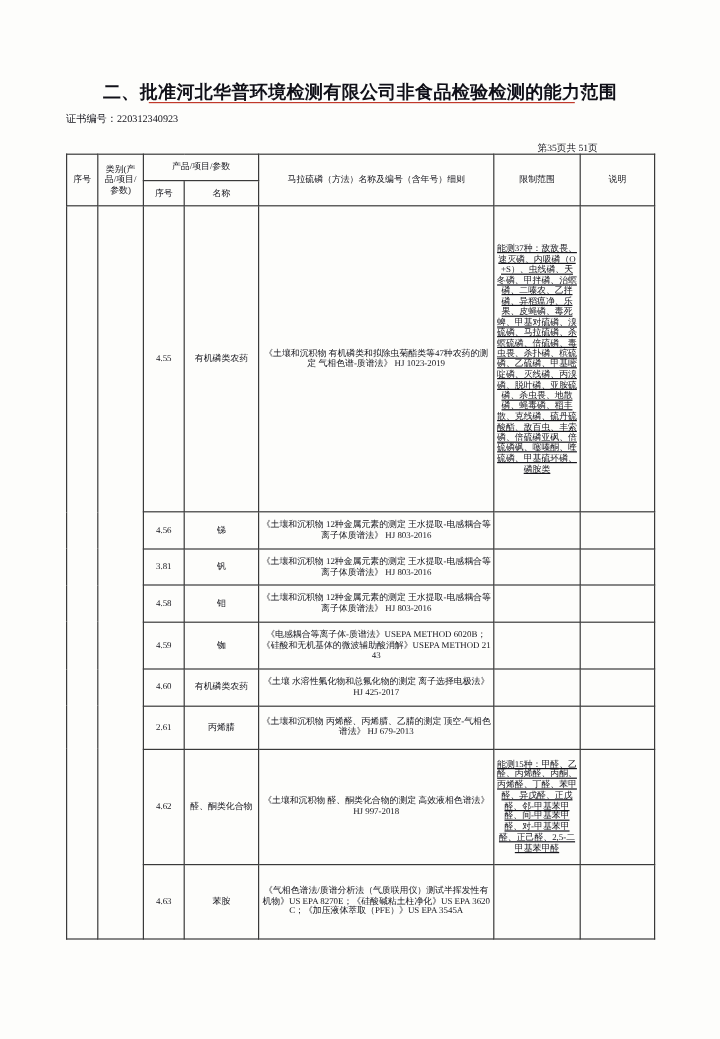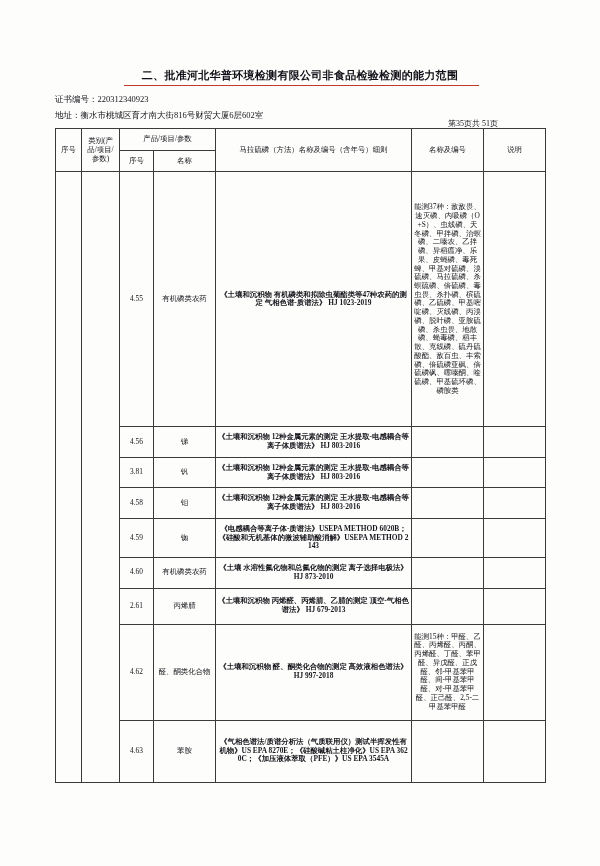--- a/index.html
+++ b/index.html
@@ -20,21 +20,21 @@
     left: 0; top: 0;
     width: 600px;
     height: 866px;
     background: #fdfdfb;
   }
   .doc-title {
     position: absolute;
     left: 0; right: 0;
     top: 68px;
     text-align: center;
-    font-size: 11px;
+    font-size: 15px;
     font-weight: bold;
     letter-spacing: 0.3px;
     color: #101018;
   }
   .title-underline {
     position: absolute;
     left: 124px;
     top: 85px;
     width: 355px;
     height: 1px;
@@ -79,28 +79,28 @@
   .col-name { width: 62px; }
   .col-std { width: 196px; }
   .col-range { width: 72px; }
   .col-note { width: 62px; }
 
   .std-cell {
     text-align: center;
     font-size: 7.2px;
     line-height: 1.25;
     padding: 3px 3px;
-    font-weight: bold;
   }
   .range-cell {
     text-align: left;
     font-size: 6.6px;
     line-height: 1.22;
     padding: 3px 2px;
     word-break: break-all;
+    text-decoration: underline;
   }
   .tall-1 { height: 255px; }
   .row-h-md { height: 30px; }
   .row-h-lg { height: 36px; }
   .row-h-xl { height: 96px; }
   .row-h-xxl { height: 62px; }
 
   .vert-cat {
     font-size: 8px;
     line-height: 1.1;
@@ -134,40 +134,39 @@
 </head>
 <body>
 
 <div class="page">
   <div class="page-border"></div>
 
   <div class="doc-title">二、批准河北华普环境检测有限公司非食品检验检测的能力范围</div>
   <div class="title-underline"></div>
 
   <div class="meta-line meta-cert">证书编号：220312340923</div>
-  <div class="meta-line meta-addr">地址：衡水市桃城区育才南大街816号财贸大厦6层602室</div>
   <div class="meta-line meta-page">第35页共 51页</div>
 
   <table class="main">
     <colgroup>
       <col class="col-seq">
         <col class="col-cat">
         <col class="col-no">
         <col class="col-name">
       <col class="col-std">
         <col class="col-range">
         <col class="col-note">
     </colgroup>
     <tbody>
       <tr class="hdr">
         <td rowspan="2">序号</td>
         <td rowspan="2">类别(产品/项目/参数)</td>
         <td colspan="2">产品/项目/参数</td>
         <td rowspan="2">马拉硫磷（方法）名称及编号（含年号）细则</td>
-        <td rowspan="2">名称及编号</td>
+        <td rowspan="2">限制范围</td>
         <td rowspan="2">说明</td>
       </tr>
       <tr class="hdr">
         <td>序号</td>
         <td>名称</td>
       </tr>
 
       <tr class="tall-1">
         <td rowspan="9" class="vert-seq"></td>
         <td rowspan="9" class="vert-cat"></td>
@@ -206,21 +205,21 @@
         <td>4.59</td>
         <td>铷</td>
         <td class="std-cell">《电感耦合等离子体-质谱法》USEPA METHOD 6020B；《硅酸和无机基体的微波辅助酸消解》USEPA METHOD 2143</td>
         <td class="range-cell"></td>
         <td></td>
       </tr>
 
       <tr class="row-h-md">
         <td>4.60</td>
         <td>有机磷类农药</td>
-        <td class="std-cell">《土壤 水溶性氟化物和总氟化物的测定 离子选择电极法》 HJ 873-2010</td>
+        <td class="std-cell">《土壤 水溶性氟化物和总氟化物的测定 离子选择电极法》 HJ 425-2017</td>
         <td class="range-cell"></td>
         <td></td>
       </tr>
 
       <tr class="row-h-lg">
         <td>2.61</td>
         <td>丙烯腈</td>
         <td class="std-cell">《土壤和沉积物 丙烯醛、丙烯腈、乙腈的测定 顶空-气相色谱法》 HJ 679-2013</td>
         <td class="range-cell"></td>
         <td></td>

